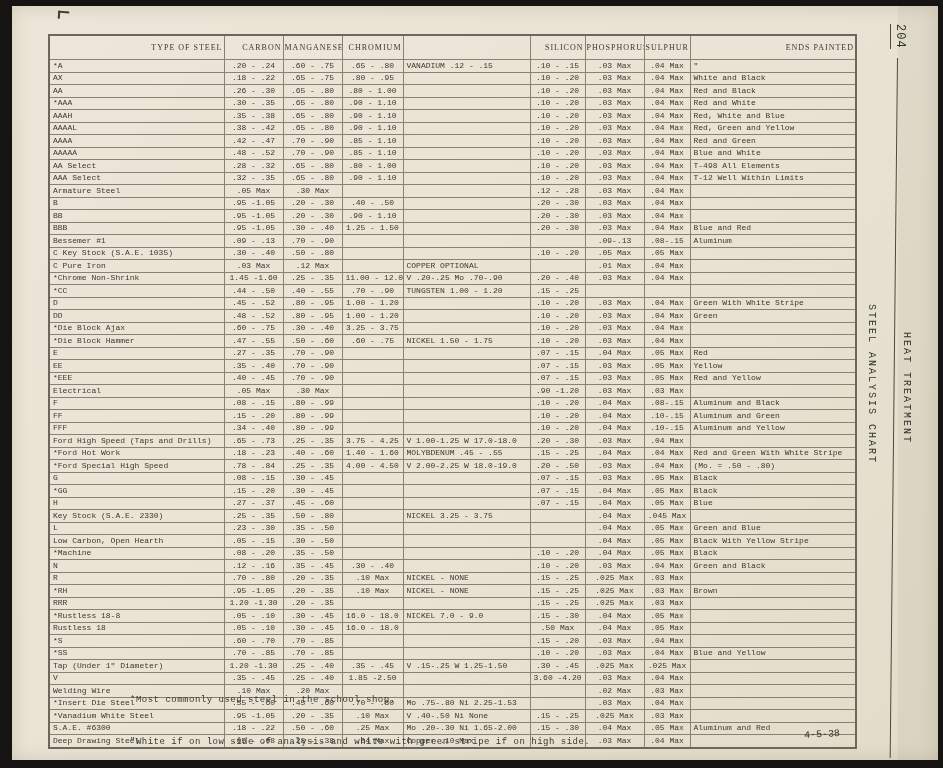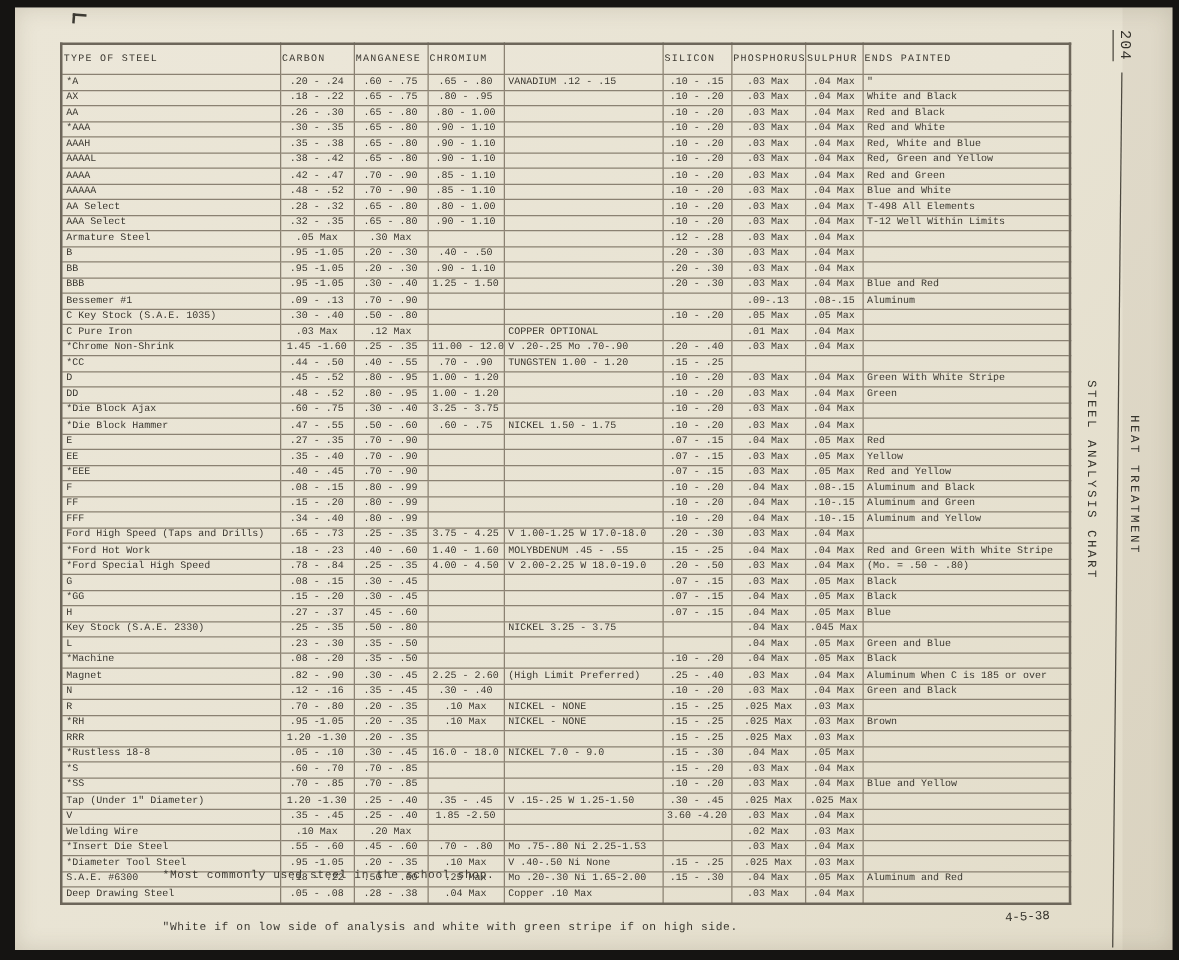--- a/index.html
+++ b/index.html
@@ -26,22 +26,22 @@
     position:absolute; left:36px; top:28px; width:807px;
     border-collapse:collapse; table-layout:fixed;
     color:#3b3831;
   }
   table.steel th, table.steel td {
     border:1px solid #8a8172;
     font-weight:normal; white-space:nowrap; overflow:hidden;
   }
   table.steel { border:2px solid #6d665a; }
   table.steel th {
-    height:21px; font-size:8px; letter-spacing:1px; text-align:left;
-    color:#3b3831; background:rgba(255,255,255,.06);
+    height:21px; font-size:8px; letter-spacing:1px; text-align:right;
+    color:#3b3831; background:rgba(255,255,255,.06);font-family:Liberation Serif, serif;
   }
   table.steel td {
     height:11.5px; font-size:8px; line-height:10px; padding:0 3px;
     text-align:center;
   }
   table.steel td.al { text-align:left; }
   .footnote {
     position:absolute; left:118px; color:#3b3831; font-size:9px; letter-spacing:.5px;
   }
   .footnote.f1 { top:689px; }
@@ -377,20 +377,31 @@
           <td>.40 - .45</td>
           <td>.70 - .90</td>
           <td></td>
           <td class="al"></td>
           <td>.07 - .15</td>
           <td>.03 Max</td>
           <td>.05 Max</td>
           <td class="al">Red and Yellow</td>
         </tr>
         <tr>
+          <td class="al">Electrical</td>
+          <td>.05 Max</td>
+          <td>.30 Max</td>
+          <td></td>
+          <td class="al"></td>
+          <td>.90 -1.20</td>
+          <td>.03 Max</td>
+          <td>.03 Max</td>
+          <td class="al"></td>
+        </tr>
+        <tr>
           <td class="al">F</td>
           <td>.08 - .15</td>
           <td>.80 - .99</td>
           <td></td>
           <td class="al"></td>
           <td>.10 - .20</td>
           <td>.04 Max</td>
           <td>.08-.15</td>
           <td class="al">Aluminum and Black</td>
         </tr>
@@ -498,40 +509,40 @@
           <td>.23 - .30</td>
           <td>.35 - .50</td>
           <td></td>
           <td class="al"></td>
           <td></td>
           <td>.04 Max</td>
           <td>.05 Max</td>
           <td class="al">Green and Blue</td>
         </tr>
         <tr>
+          <td class="al">Low Carbon, Open Hearth</td>
+          <td>.05 - .15</td>
+          <td>.30 - .50</td>
+          <td></td>
+          <td class="al"></td>
+          <td></td>
+          <td>.04 Max</td>
+          <td>.05 Max</td>
+          <td class="al">Black With Yellow Stripe</td>
+        </tr>
+        <tr>
           <td class="al">*Machine</td>
           <td>.08 - .20</td>
           <td>.35 - .50</td>
           <td></td>
           <td class="al"></td>
           <td>.10 - .20</td>
           <td>.04 Max</td>
           <td>.05 Max</td>
           <td class="al">Black</td>
-        </tr>
-        <tr>
-          <td class="al">Magnet</td>
-          <td>.82 - .90</td>
-          <td>.30 - .45</td>
-          <td>2.25 - 2.60</td>
-          <td class="al">(High Limit Preferred)</td>
-          <td>.25 - .40</td>
-          <td>.03 Max</td>
-          <td>.04 Max</td>
-          <td class="al">Aluminum When C is 185 or over</td>
         </tr>
         <tr>
           <td class="al">N</td>
           <td>.12 - .16</td>
           <td>.35 - .45</td>
           <td>.30 -  .40</td>
           <td class="al"></td>
           <td>.10 - .20</td>
           <td>.03 Max</td>
           <td>.04 Max</td>
@@ -570,20 +581,31 @@
           <td>.03 Max</td>
           <td class="al"></td>
         </tr>
         <tr>
           <td class="al">*Rustless 18-8</td>
           <td>.05 - .10</td>
           <td>.30 - .45</td>
           <td>16.0 - 18.0</td>
           <td class="al">NICKEL 7.0 - 9.0</td>
           <td>.15 - .30</td>
+          <td>.04 Max</td>
+          <td>.05 Max</td>
+          <td class="al"></td>
+        </tr>
+        <tr>
+          <td class="al">Rustless 18</td>
+          <td>.05 - .10</td>
+          <td>.30 - .45</td>
+          <td>16.0 - 18.0</td>
+          <td class="al"></td>
+          <td>.50 Max</td>
           <td>.04 Max</td>
           <td>.05 Max</td>
           <td class="al"></td>
         </tr>
         <tr>
           <td class="al">*S</td>
           <td>.60 - .70</td>
           <td>.70 - .85</td>
           <td></td>
           <td class="al"></td>
@@ -641,21 +663,21 @@
           <td>.55 - .60</td>
           <td>.45 - .60</td>
           <td>.70 -  .80</td>
           <td class="al">Mo .75-.80 Ni 2.25-1.53</td>
           <td></td>
           <td>.03 Max</td>
           <td>.04 Max</td>
           <td class="al"></td>
         </tr>
         <tr>
-          <td class="al">*Diameter Tool Steel</td>
+          <td class="al">*Vanadium White Steel</td>
           <td>.95 -1.05</td>
           <td>.20 - .35</td>
           <td>.10 Max</td>
           <td class="al">V .40-.50  Ni None</td>
           <td>.15 - .25</td>
           <td>.025 Max</td>
           <td>.03 Max</td>
           <td class="al"></td>
         </tr>
         <tr>

